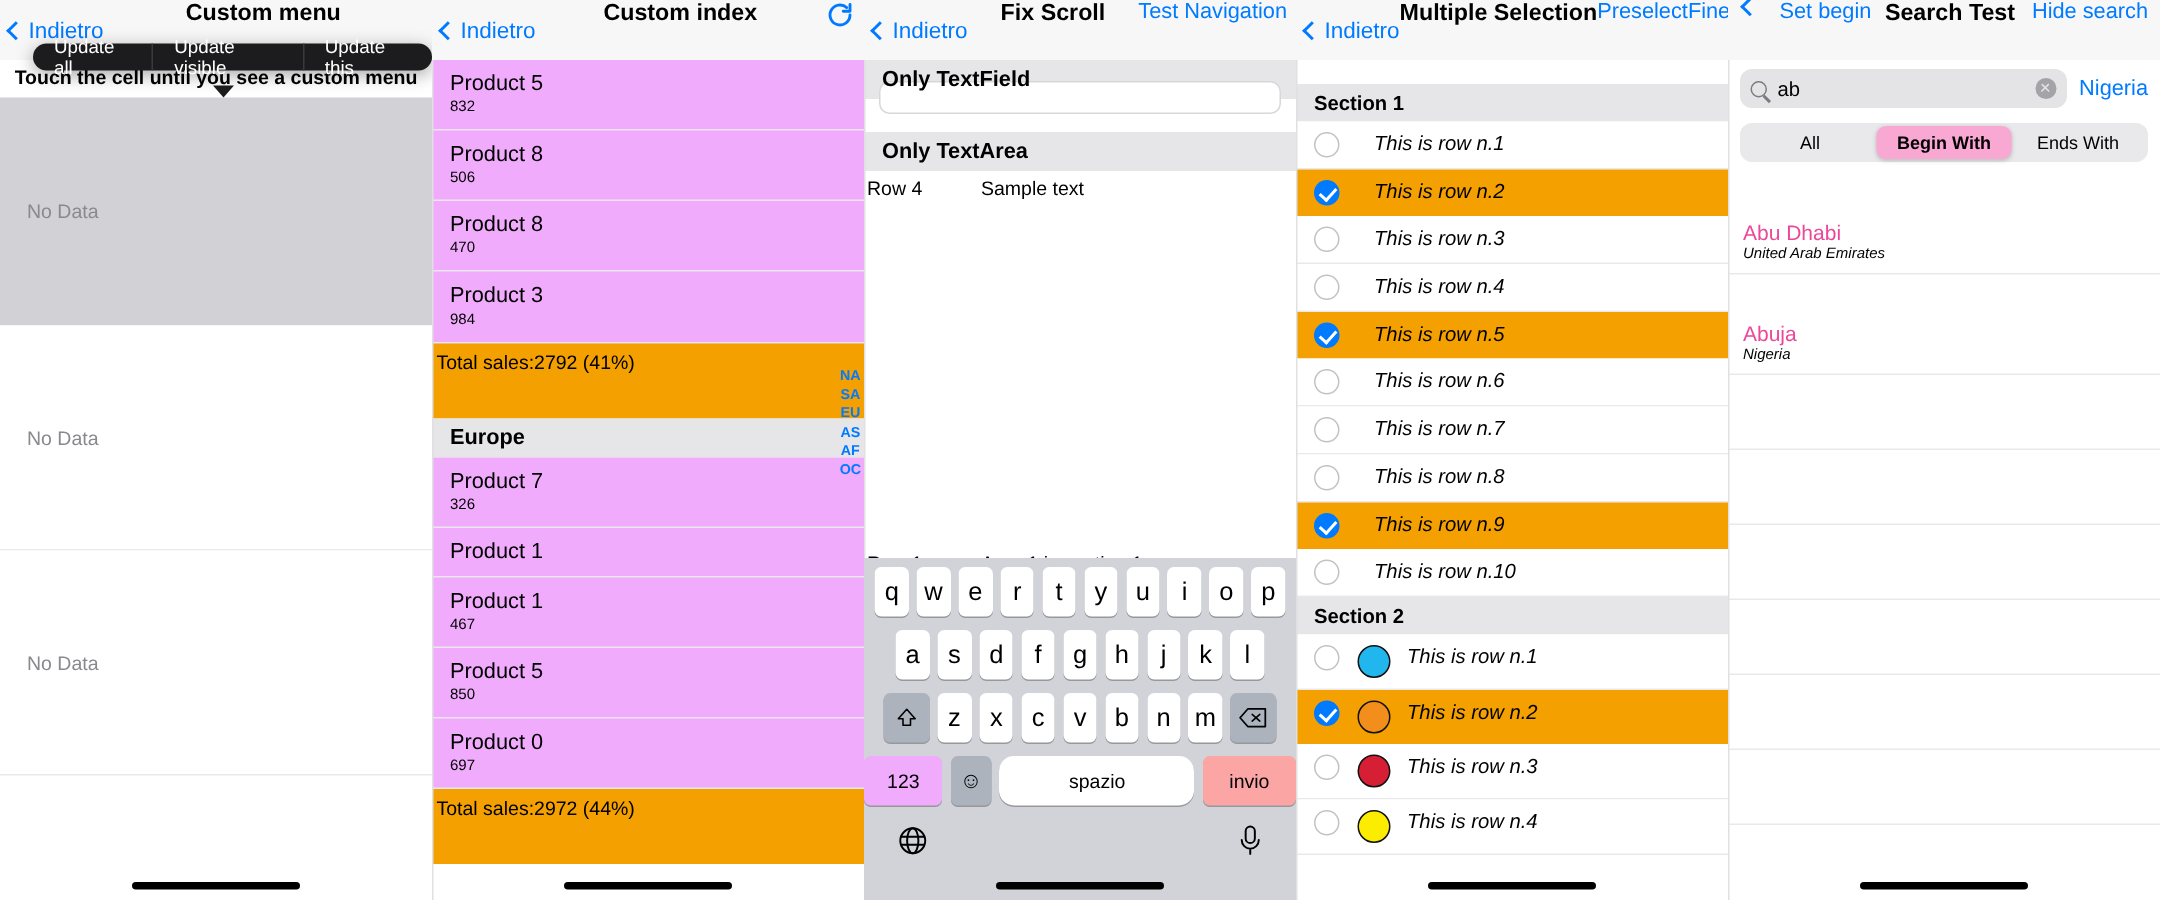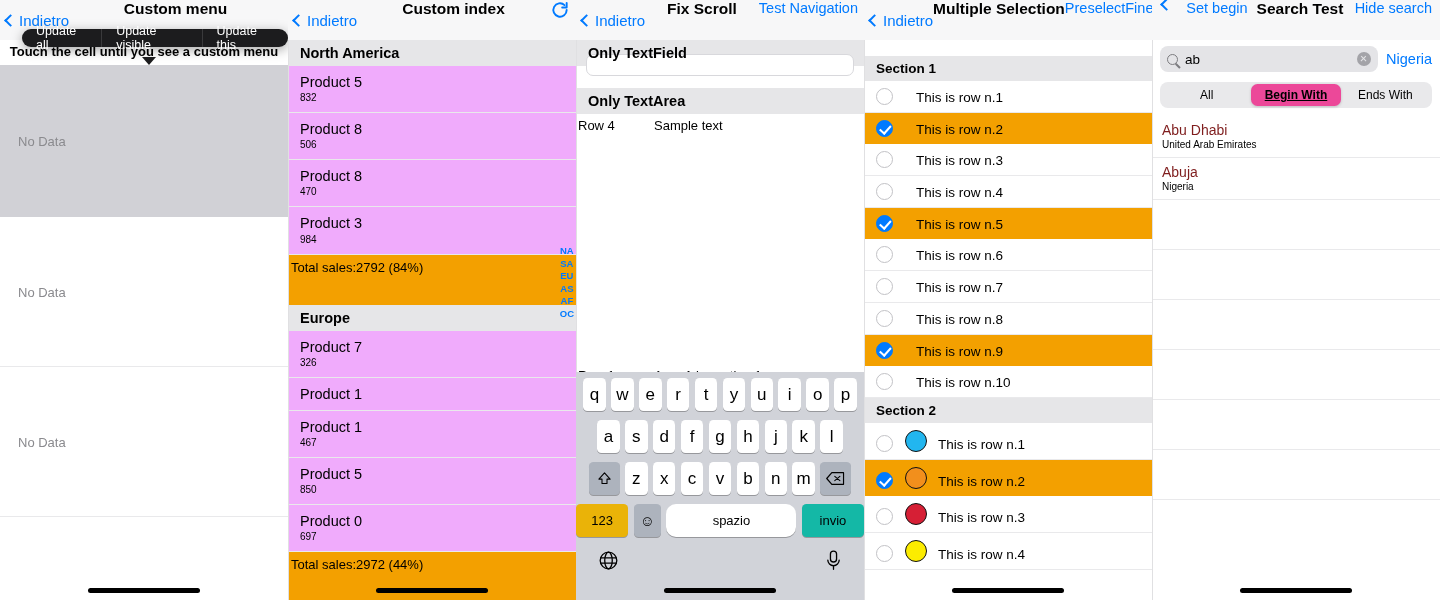--- a/index.html
+++ b/index.html
@@ -68,32 +68,32 @@
   
   .kbd { position:absolute; left:0; bottom:0; width:288px; height:228px;
     background:#d1d3d9; z-index:20; padding-top:6px; }
   .krow { display:flex; justify-content:center; gap:5.4px; margin-bottom:9px; }
   .key { background:#fff; border-radius:4.5px; height:33px; width:22.5px;
     display:flex; align-items:center; justify-content:center; font-size:17px;
     color:#000; box-shadow:0 1px 0 rgba(0,0,0,.28); cursor:pointer; }
   .krow.r2 { padding:0 13px; }
   .krow.r3 { padding:0 0; }
   .key.wide { width:31px; background:#adb3bd; }
-  .key.num { width:54px; background:#eab308; font-size:13px; }
+  .key.num { width:54px; background:#f0abfc; font-size:13px; }
   .key.emoji { width:28px; background:#adb3bd; font-size:15px; }
   .key.space { width:134px; font-size:13px;border-radius:10px; }
-  .key.ret { width:64px; background:#14b8a6; font-size:13px; }
+  .key.ret { width:64px; background:#fca5a5; font-size:13px; }
   .kbot { display:flex; justify-content:space-between; padding:4px 22px 0;
     align-items:center; }
   .home-ind { position:absolute; bottom:7px; left:50%; transform:translateX(-50%);
     width:112px; height:5px; background:#000; border-radius:3px; z-index:40; }
 
   
-  .selrow { display:flex; align-items:flex-end; padding:7px 12px; background:#fff;
-    border-bottom:1px solid #e9e9eb; cursor:pointer; }
+  .selrow { display:flex; align-items:flex-start; padding:7px 12px; background:#fff;
+    border-bottom:1px solid #e9e9eb; cursor:pointer;font-style:italic; }
   .selrow.sel { background:#f3a000; border-bottom:none; }
   .radio { width:17px; height:17px; border-radius:50%; border:1.6px solid #c2c2c6;
     flex:0 0 auto; }
   .radio.on { background:#007aff; border-color:#007aff; position:relative; }
   .radio.on::after { content:""; position:absolute; left:4.6px; top:2.4px;
     width:5px; height:8.6px; border-right:2px solid #fff; border-bottom:2px solid #fff;
     transform:rotate(42deg); }
   .selrow .txt { font-size:13.5px; color:#000; margin-left:23px; }
   .dot { width:22px; height:22px; border-radius:50%; border:1.6px solid #111;
     margin-left:12px; flex:0 0 auto; }
@@ -112,25 +112,25 @@
   .clear { width:14px; height:14px; border-radius:50%; background:#a3a3a8;
     position:relative; flex:0 0 auto; cursor:pointer; }
   .clear::before,.clear::after { content:""; position:absolute; left:3.4px;
     top:6.3px; width:7px; height:1.4px; background:#e4e4e7; }
   .clear::before { transform:rotate(45deg); }
   .clear::after { transform:rotate(-45deg); }
   .seg { display:flex; background:#e9e9eb; border-radius:8px; margin:6px 8px 8px;
     padding:2px; }
   .seg div { flex:1 1 0; text-align:center; font-size:12px; padding:4px 0;
     border-radius:6.5px; color:#000; cursor:pointer; }
-  .seg div.on { background:#ec4899; font-weight:bold;
-    box-shadow:0 1px 3px rgba(0,0,0,.18);text-decoration:underline; }
+  .seg div.on { background:#f9a8d4; font-weight:bold;
+    box-shadow:0 1px 3px rgba(0,0,0,.18); }
   .res { padding:6px 10px 7px; border-bottom:1px solid #e9e9eb; cursor:pointer; }
-  .res .c { font-size:14px; color:#7f1d1d; }
-  .res .n { font-size:10px; color:#000; margin-top:1px; }
+  .res .c { font-size:14px; color:#ec4899;margin-top:25px; }
+  .res .n { font-size:10px; color:#000; margin-top:1px;font-style:italic; }
   .res-blank { height:50px; border-bottom:1px solid #e9e9eb; }
 
   .divline { position:absolute; top:0; bottom:0; width:1px; background:#e0e0e2; }
 </style>
 </head>
 <body>
 
 <div class="stage">
 
   <div class="panel">
@@ -174,38 +174,37 @@
       </div>
       <div class="spacer"></div>
       <div class="nav-title">Custom index</div>
       <div class="spacer"></div>
       <svg class="refresh" viewBox="0 0 24 24">
         <path d="M20 12a8 8 0 1 1-2.6-5.9" fill="none" stroke="#007aff" stroke-width="2.3" stroke-linecap="round"></path>
         <path d="M20 3.5V9h-5.4" fill="none" stroke="#007aff" stroke-width="2.3" stroke-linecap="round" stroke-linejoin="round"></path>
       </svg>
     </div>
 
-    <div class="sec-head">North America</div>
     <div class="row">
       <div class="t1">Product 5</div>
       <div class="t2">832</div>
     </div>
     <div class="row">
       <div class="t1">Product 8</div>
       <div class="t2">506</div>
     </div>
     <div class="row">
       <div class="t1">Product 8</div>
       <div class="t2">470</div>
     </div>
     <div class="row">
       <div class="t1">Product 3</div>
       <div class="t2">984</div>
     </div>
-    <div class="total tall">Total sales:2792 (84%)</div>
+    <div class="total tall">Total sales:2792 (41%)</div>
 
     <div class="sec-head">Europe</div>
     <div class="row">
       <div class="t1">Product 7</div>
       <div class="t2">326</div>
     </div>
     <div class="row">
       <div class="t1">Product 1</div>
     </div>
     <div class="row">

